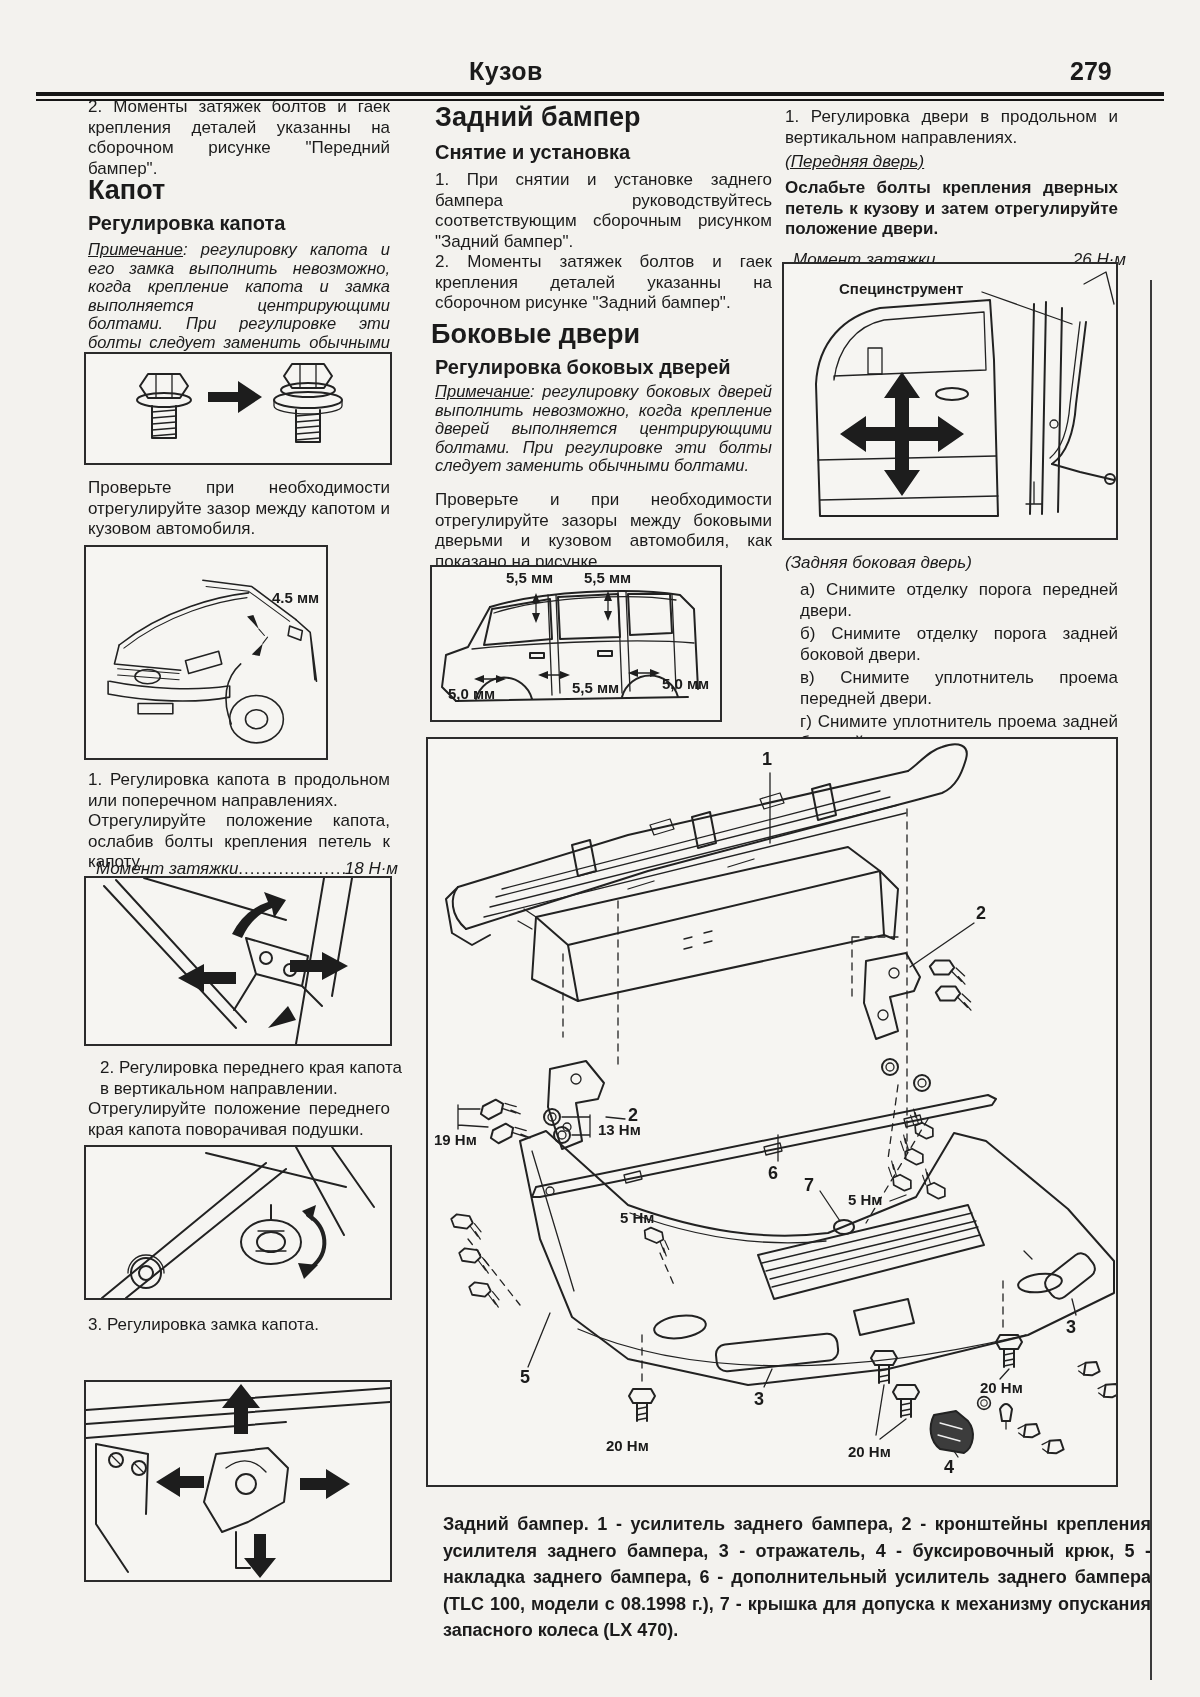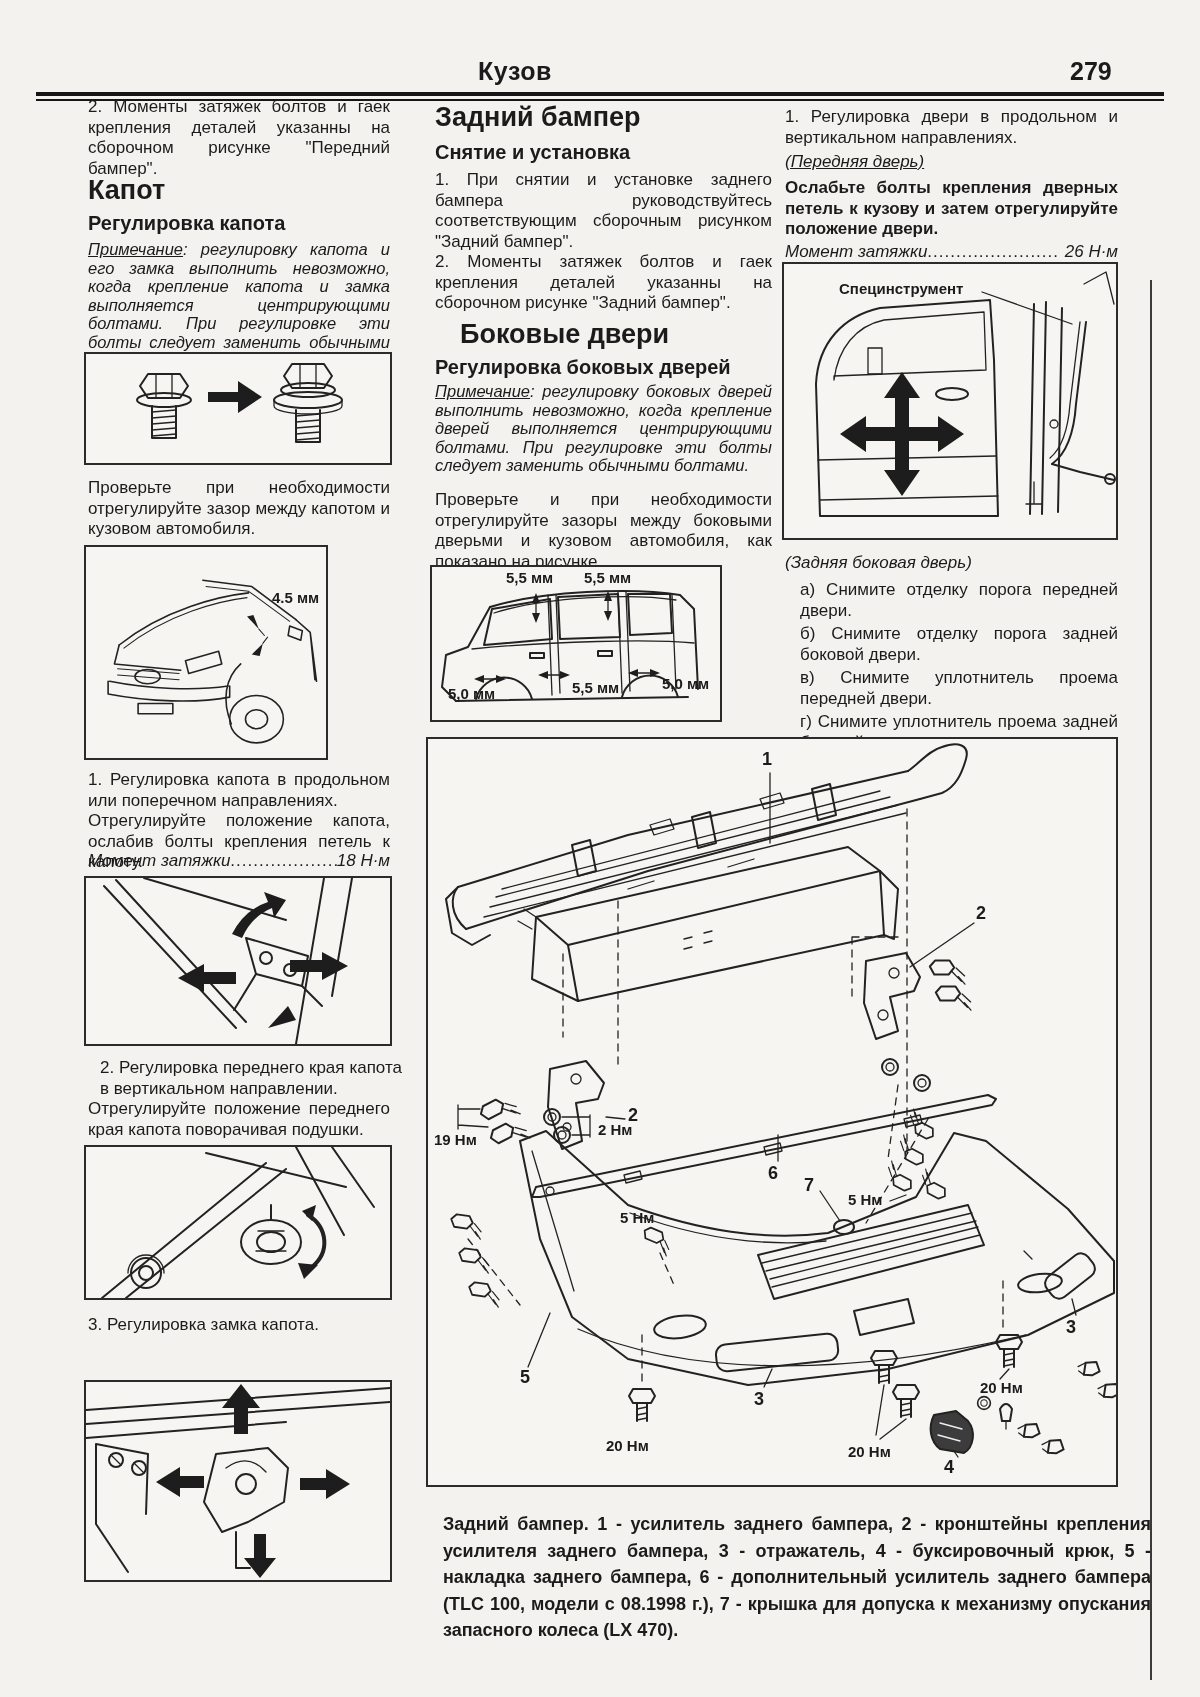--- a/index.html
+++ b/index.html
@@ -7,40 +7,40 @@
         font-family:"Liberation Sans","DejaVu Sans",sans-serif;color:#1b1b1b;}
   .abs{position:absolute;}
   .hdr-title{font-weight:bold;font-size:25px;letter-spacing:.5px;}
   .hdr-num{font-weight:bold;font-size:25px;}
   .hdr-rule{border-top:4px solid #151515;border-bottom:2px solid #151515;height:3px;}
   .p{font-size:17px;line-height:20.5px;text-align:justify;margin:0;}
   .note{font-size:16.5px;line-height:18.5px;font-style:italic;text-align:justify;margin:0;}
   .note u{text-decoration:underline;}
   .ph1{font-size:27px;font-weight:bold;margin:0;line-height:28px;}
   .ph2{font-size:20px;font-weight:bold;margin:0;line-height:22px;}
-  .torq{font-size:17px;font-style:italic;display:flex;align-items:baseline;margin:0;}
+  .torq{font-size:17px;font-style:italic;display:flex;align-items:baseline;margin:8px;}
   .torq .dots{flex:1;overflow:hidden;white-space:nowrap;letter-spacing:1px;font-style:normal;}
   .fig{position:absolute;border:2px solid #2b2b2b;background:#f6f5f2;box-sizing:border-box;}
   .fig svg{display:block;width:100%;height:100%;}
   .lbl{position:absolute;font-size:15px;font-weight:bold;white-space:nowrap;}
   .lbl.big{font-size:15px;}
   .co{position:absolute;font-size:18px;font-weight:bold;white-space:nowrap;}
   .cap{font-size:18px;line-height:26.5px;font-weight:bold;text-align:justify;margin:16px;}
   .edge{position:absolute;width:2px;background:#3a3a3a;}
   svg path,svg line,svg ellipse,svg circle,svg rect,svg polyline{fill:none;stroke:#222;stroke-width:2;stroke-linecap:round;stroke-linejoin:round;}
   svg .fill{fill:#1d1d1d;stroke:none;}
   svg .dash{stroke-dasharray:7 6;}
   svg .thin{stroke-width:1.3;}
 </style>
 </head>
 <body>
 
 <div class="page">
 
-  <div class="abs hdr-title" style="left:0;width:1012px;top:57px;text-align:center;padding-left:9px;">Кузов</div>
+  <div class="abs hdr-title" style="left:0;width:1012px;top:57px;text-align:center;">Кузов</div>
   <div class="abs hdr-num" style="left:1070px;top:57px;">279</div>
   <div class="abs hdr-rule" style="left:36px;top:92px;width:1128px;"></div>
 
   <p class="abs p" style="left:88px;top:97px;width:302px;">2. Моменты затяжек болтов и гаек крепления деталей указанны на сборочном рисунке "Передний бампер".</p>
 
   <h1 class="abs ph1" style="left:88px;top:176px;">Капот</h1>
   <h2 class="abs ph2" style="left:88px;top:212px;">Регулировка капота</h2>
 
   <p class="abs note" style="left:88px;top:240px;width:302px;"><u>Примечание</u><span>: регулировку капота и его замка выполнить невозможно, когда крепление капота и замка выполняется центрирующими болтами. При регулировке эти болты следует заменить обычными болтами с шайбами.</span></p>
 
@@ -155,21 +155,21 @@
       <path class="fill" d="M214,96 L240,96 L240,87 L264,102 L240,117 L240,108 L214,108 Z"></path>
       <path class="fill" d="M168,152 L180,152 L180,176 L190,176 L174,196 L158,176 L168,176 Z"></path>
     </svg>
   </div>
 
   <h1 class="abs ph1" style="left:435px;top:103px;">Задний бампер</h1>
   <h2 class="abs ph2" style="left:435px;top:141px;">Снятие и установка</h2>
   <p class="abs p" style="left:435px;top:170px;width:337px;">1. При снятии и установке заднего бампера руководствуйтесь соответствующим сборочным рисунком "Задний бампер".</p>
   <p class="abs p" style="left:435px;top:252px;width:337px;">2. Моменты затяжек болтов и гаек крепления деталей указанны на сборочном рисунке "Задний бампер".</p>
 
-  <h1 class="abs ph1" style="left:460px;top:320px;text-align:right;">Боковые двери</h1>
+  <h1 class="abs ph1" style="left:431px;top:320px;text-align:right;">Боковые двери</h1>
   <h2 class="abs ph2" style="left:435px;top:356px;">Регулировка боковых дверей</h2>
   <p class="abs note" style="left:435px;top:382px;width:337px;"><u>Примечание</u><span>: регулировку боковых дверей выполнить невозможно, когда крепление дверей выполняется центрирующими болтами. При регулировке эти болты следует заменить обычными болтами.</span></p>
   <p class="abs p" style="left:435px;top:490px;width:337px;">Проверьте и при необходимости отрегулируйте зазоры между боковыми дверьми и кузовом автомобиля, как показано на рисунке.</p>
 
   <div class="fig" style="left:430px;top:565px;width:292px;height:157px;">
     <svg viewBox="0 0 288 153">
       <path d="M58,40 C110,24 200,20 248,28 M248,28 L262,42 L266,122"></path>
       <path class="thin" d="M62,46 C112,30 198,26 244,33"></path>
       <path d="M58,40 L36,80 L14,88 L10,120 L24,134"></path>
       <path d="M24,134 L256,130"></path>
@@ -349,21 +349,21 @@
       <use href="#pin" transform="translate(628,708) rotate(18)"></use>
       <use href="#pin" transform="translate(664,630) rotate(18)"></use>
       <use href="#pin" transform="translate(684,652) rotate(18)"></use>
       <use href="#nut" transform="translate(556,664) scale(0.8)"></use>
     </svg>
 
     <span class="co" style="left:334px;top:10px;">1</span>
     <span class="co" style="left:548px;top:164px;">2</span>
     <span class="co" style="left:200px;top:366px;">2</span>
     <span class="lbl big" style="left:6px;top:392px;">19 Нм</span>
-    <span class="lbl big" style="left:170px;top:382px;">2 Нм</span>
+    <span class="lbl big" style="left:170px;top:382px;">13 Нм</span>
     <span class="co" style="left:340px;top:424px;">6</span>
     <span class="co" style="left:376px;top:436px;">7</span>
     <span class="lbl big" style="left:192px;top:470px;">5 Нм</span>
     <span class="lbl big" style="left:420px;top:452px;">5 Нм</span>
     <span class="co" style="left:92px;top:628px;">5</span>
     <span class="co" style="left:326px;top:650px;">3</span>
     <span class="co" style="left:638px;top:578px;">3</span>
     <span class="lbl big" style="left:178px;top:698px;">20 Нм</span>
     <span class="lbl big" style="left:420px;top:704px;">20 Нм</span>
     <span class="lbl big" style="left:552px;top:640px;">20 Нм</span>

